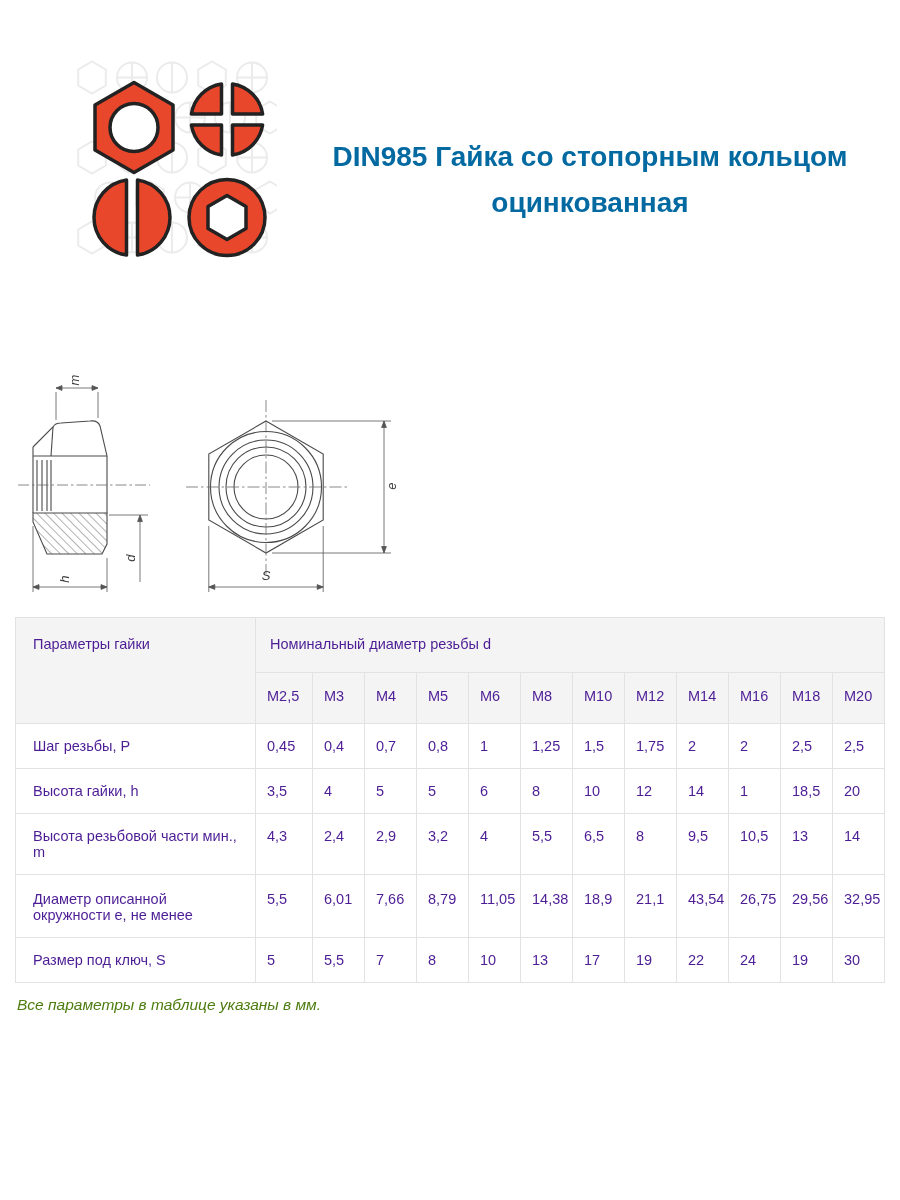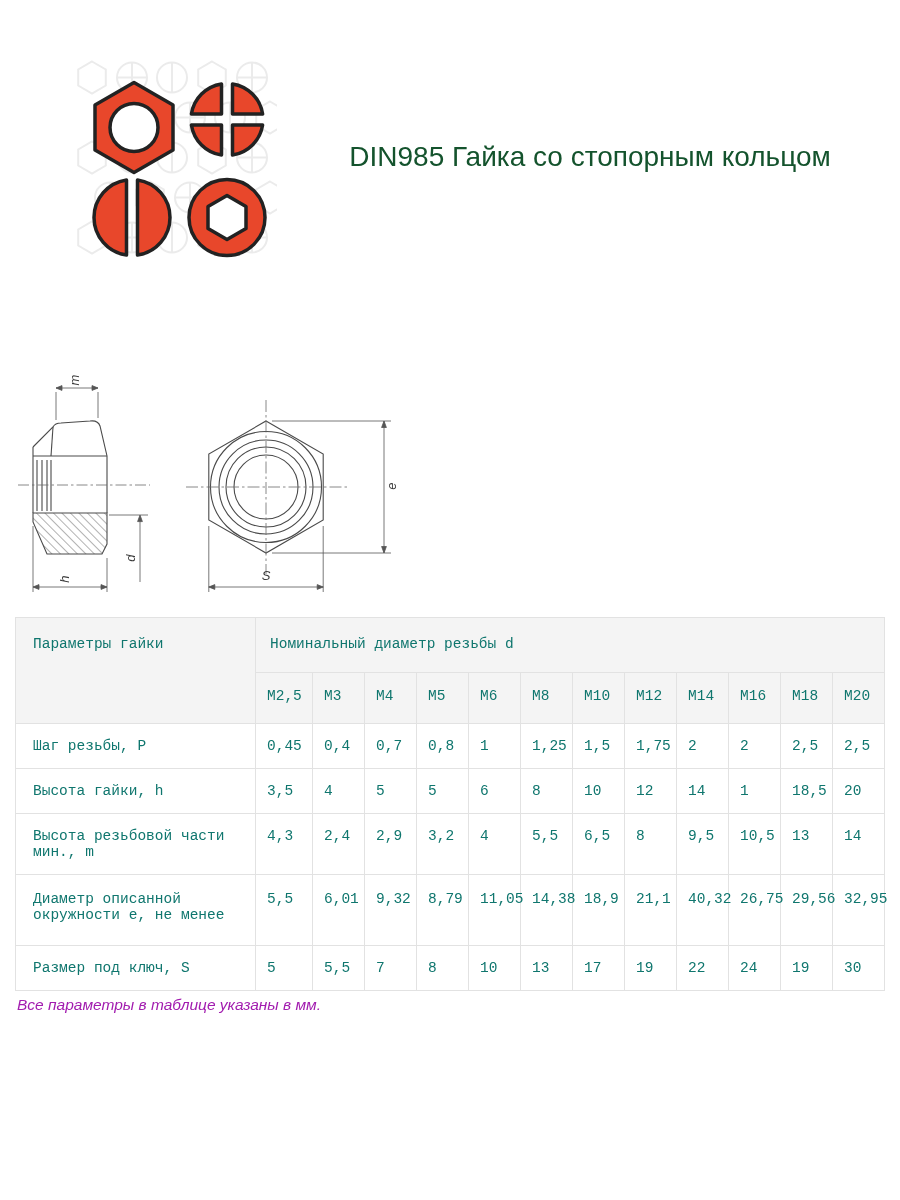--- a/index.html
+++ b/index.html
@@ -4,43 +4,43 @@
 <style>
   html,body{margin:0;padding:0;background:#fff;}
   .page{
     position:relative;width:900px;height:1200px;background:#fff;overflow:hidden;
     font-family:"Liberation Sans",sans-serif;color:#333;
   }
   
   .logo{position:absolute;left:72px;top:58px;width:205px;height:208px;}
   .title{
     position:absolute;left:290px;top:134px;width:600px;
-    text-align:center;font-size:28px;line-height:46px;color:#14532d;font-weight:400;
+    text-align:center;font-size:28px;line-height:46px;color:#0369a1;font-weight:700;
   }
   
   .sideview{position:absolute;left:18px;top:368px;width:165px;height:245px;}
   .topview{position:absolute;left:186px;top:380px;width:235px;height:245px;}
   .draw line,.draw path,.draw polygon,.draw polyline{vector-effect:non-scaling-stroke;}
   .dim-label{font-family:"Liberation Sans",sans-serif;font-style:italic;font-size:13px;fill:#3c3c3c;}
   
   .spec-table-wrap{position:absolute;left:15px;top:617px;width:870px;}
-  table.spec{border-collapse:collapse;table-layout:fixed;width:100%;font-size:14.5px;color:#0f766e;font-family:Liberation Mono, monospace;}
+  table.spec{border-collapse:collapse;table-layout:fixed;width:100%;font-size:14.5px;color:#4c1d95;}
   table.spec th,table.spec td{
     border:1px solid var(--table-border,#e2e2e2);
     font-weight:400;text-align:left;vertical-align:top;background:#fff;
   }
   table.spec thead th{background:var(--table-header-bg,#f4f4f4);}
   th.param-h{padding:18px 12px 10px 17px;}
   th.diam-h{padding:18px 12px 20px 14px;}
   th.size-h{padding:15px 8px 19px 11px;}
   td.row-label{padding:14px 10px 14px 17px;}
   td.val{padding:14px 6px 14px 11px;}
-  tr.tall td{padding-top:16px;padding-bottom:22px;}
+  tr.tall td{padding-top:16px;padding-bottom:14px;}
   
-  .footnote{position:absolute;left:17px;top:996px;font-style:italic;font-size:15.5px;color:#a21caf;}
+  .footnote{position:absolute;left:17px;top:996px;font-style:italic;font-size:15.5px;color:#4d7c0f;}
 </style>
 </head>
 <body>
 
 <div class="page" style="--table-header-bg: #f4f4f4; --table-border: #e2e2e2;">
 
   <svg class="logo" viewBox="0 0 205 205">
     <defs>
       <g id="hexO">
           <polygon points="0,-16 13.8,-8 13.8,8 0,16 -13.8,8 -13.8,-8" fill="none"></polygon>
@@ -101,20 +101,21 @@
       </g>
       <g transform="translate(155,158)">
         <circle r="38"></circle>
         <polygon points="0,-22 19,-11 19,11 0,22 -19,11 -19,-11" fill="#fff"></polygon>
       </g>
     </g>
   </svg>
 
   <div class="title">
     <div>DIN985 Гайка со стопорным кольцом</div>
+    <div>оцинкованная</div>
   </div>
 
   <svg class="sideview draw" viewBox="0 0 165 245">
     <defs>
       <pattern id="hatch" width="6" height="6" patternUnits="userSpaceOnUse" patternTransform="rotate(-45)">
         <line x1="0" y1="0" x2="0" y2="6" stroke="#555" stroke-width="0.9"></line>
       </pattern>
     </defs>
     <g stroke="#4a4a4a" stroke-width="1.1" fill="none">
 
@@ -267,27 +268,27 @@
             <td class="val">8</td>
             <td class="val">9,5</td>
             <td class="val">10,5</td>
             <td class="val">13</td>
             <td class="val">14</td>
           </tr>
           <tr class="tall">
             <td class="row-label">Диаметр описанной окружности e, не менее</td>
             <td class="val">5,5</td>
             <td class="val">6,01</td>
-            <td class="val">9,32</td>
+            <td class="val">7,66</td>
             <td class="val">8,79</td>
             <td class="val">11,05</td>
             <td class="val">14,38</td>
             <td class="val">18,9</td>
             <td class="val">21,1</td>
-            <td class="val">40,32</td>
+            <td class="val">43,54</td>
             <td class="val">26,75</td>
             <td class="val">29,56</td>
             <td class="val">32,95</td>
           </tr>
           <tr>
             <td class="row-label">Размер под ключ, S</td>
             <td class="val">5</td>
             <td class="val">5,5</td>
             <td class="val">7</td>
             <td class="val">8</td>

